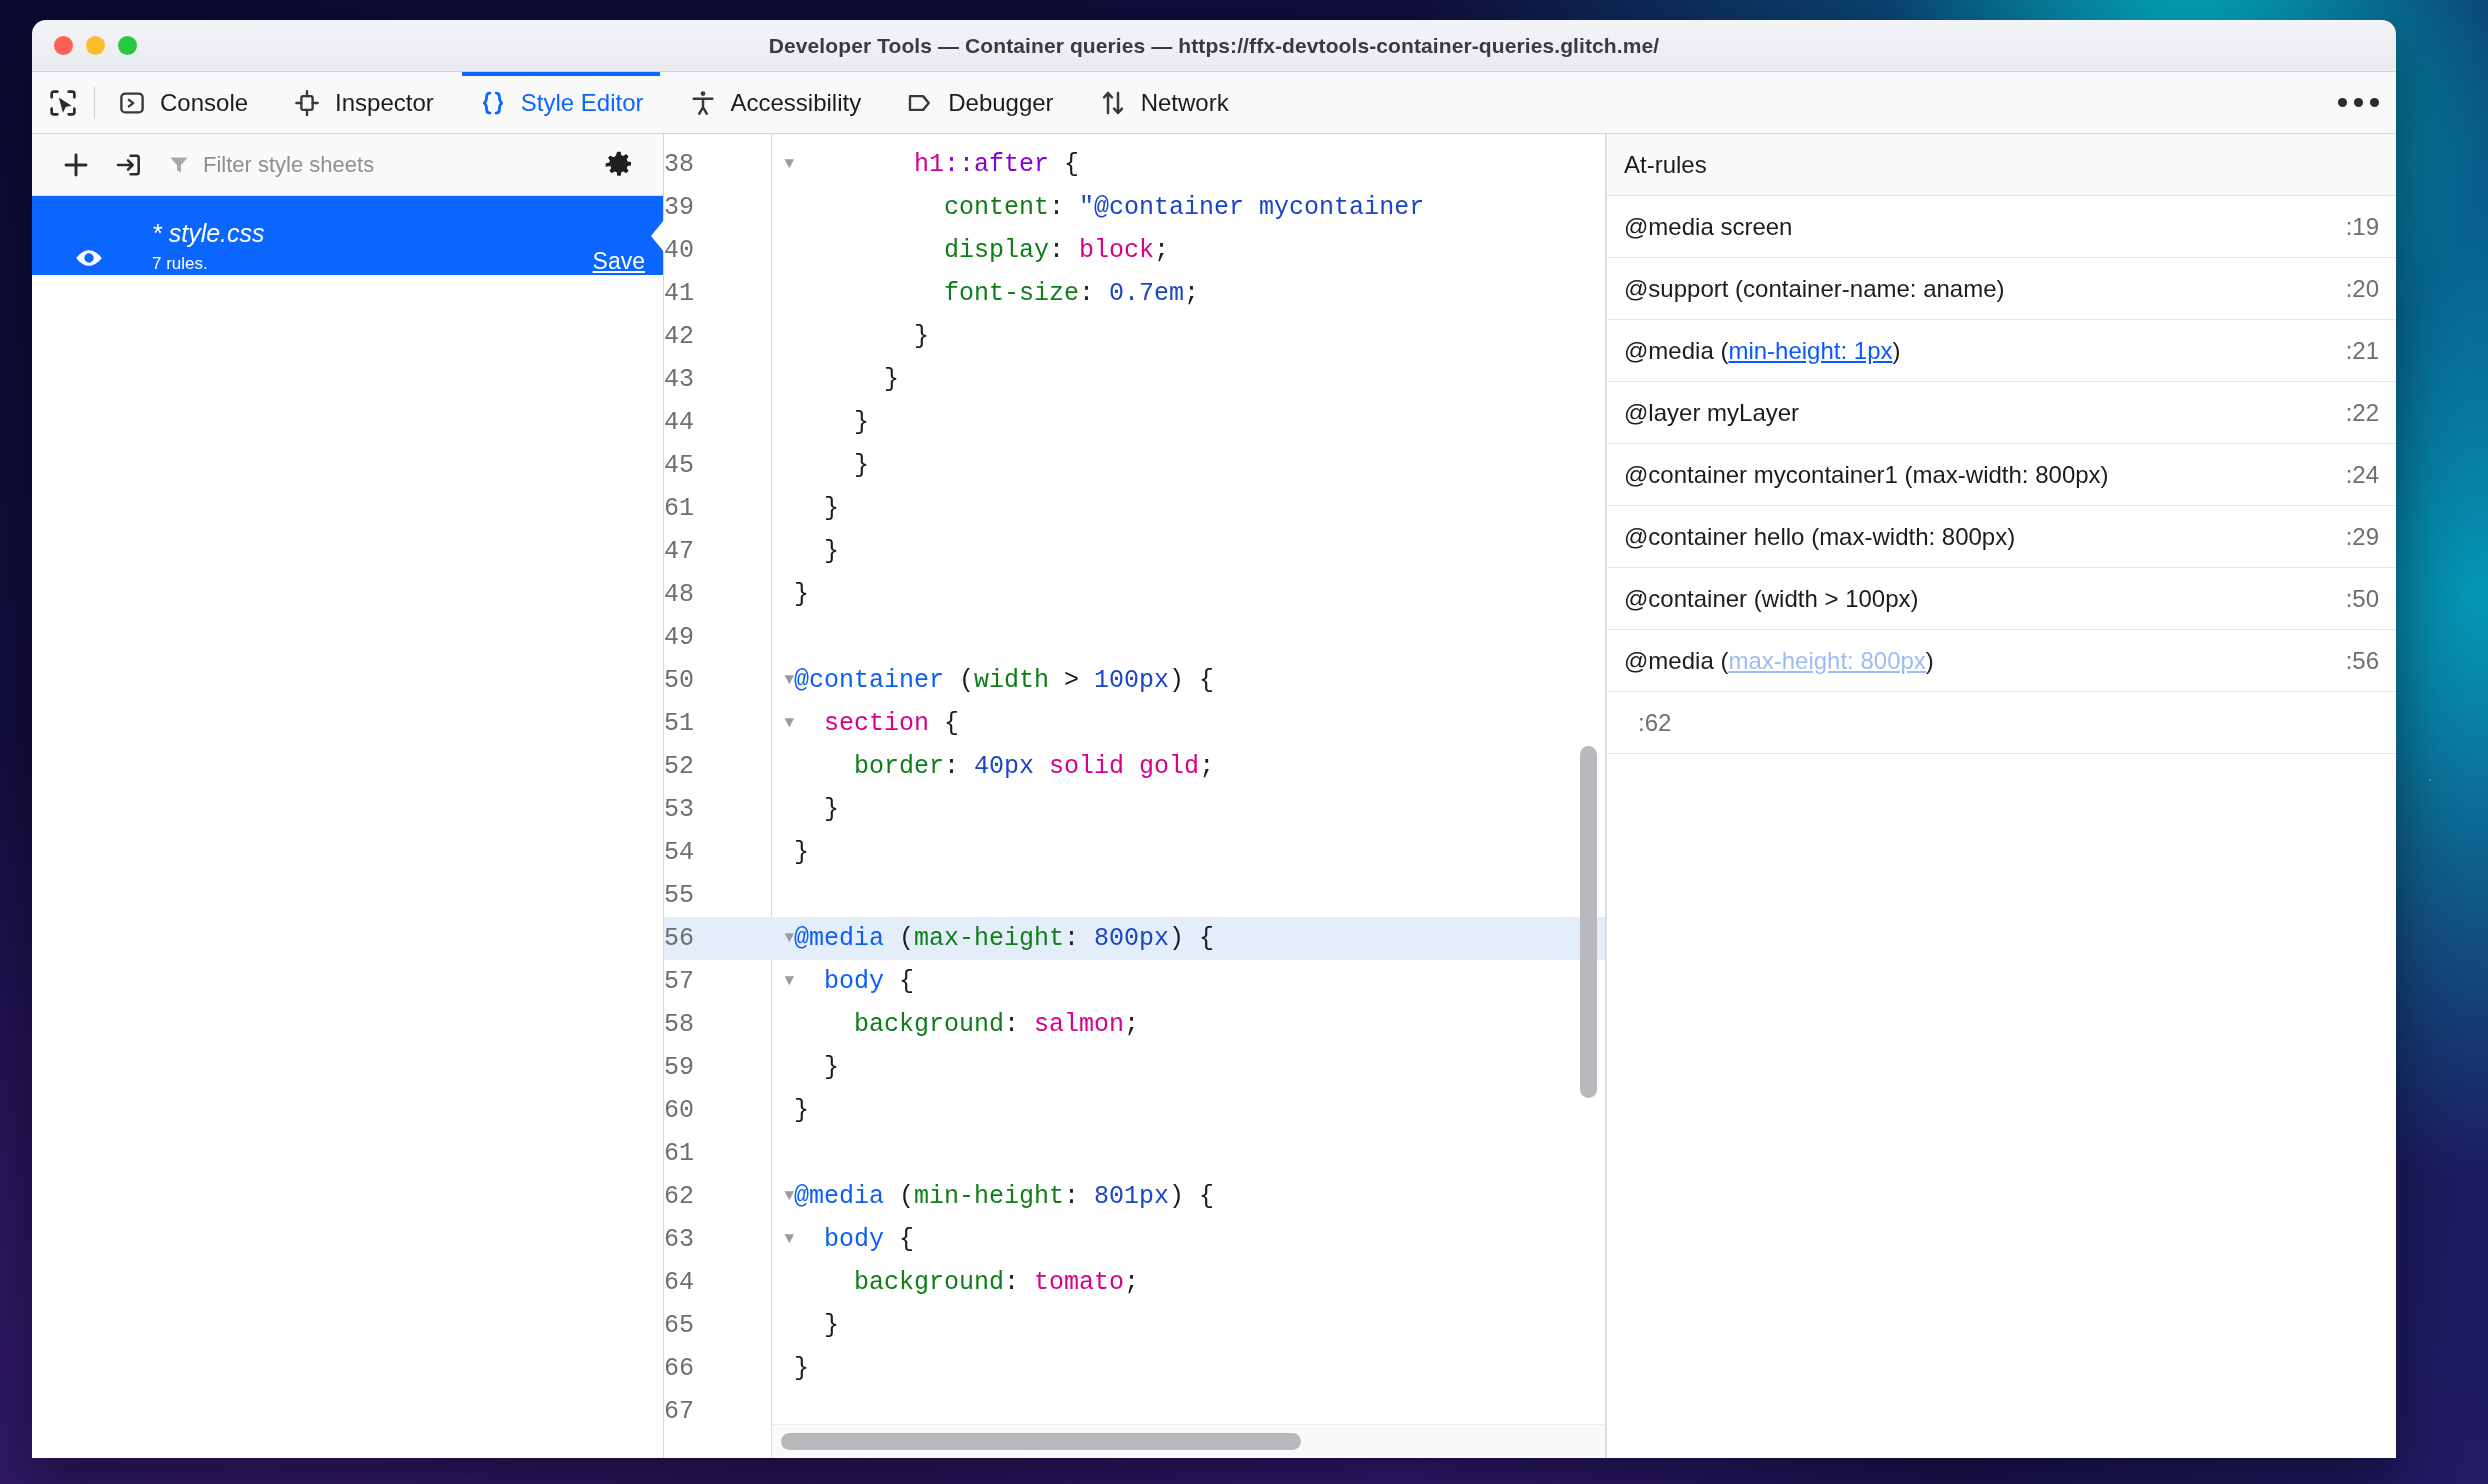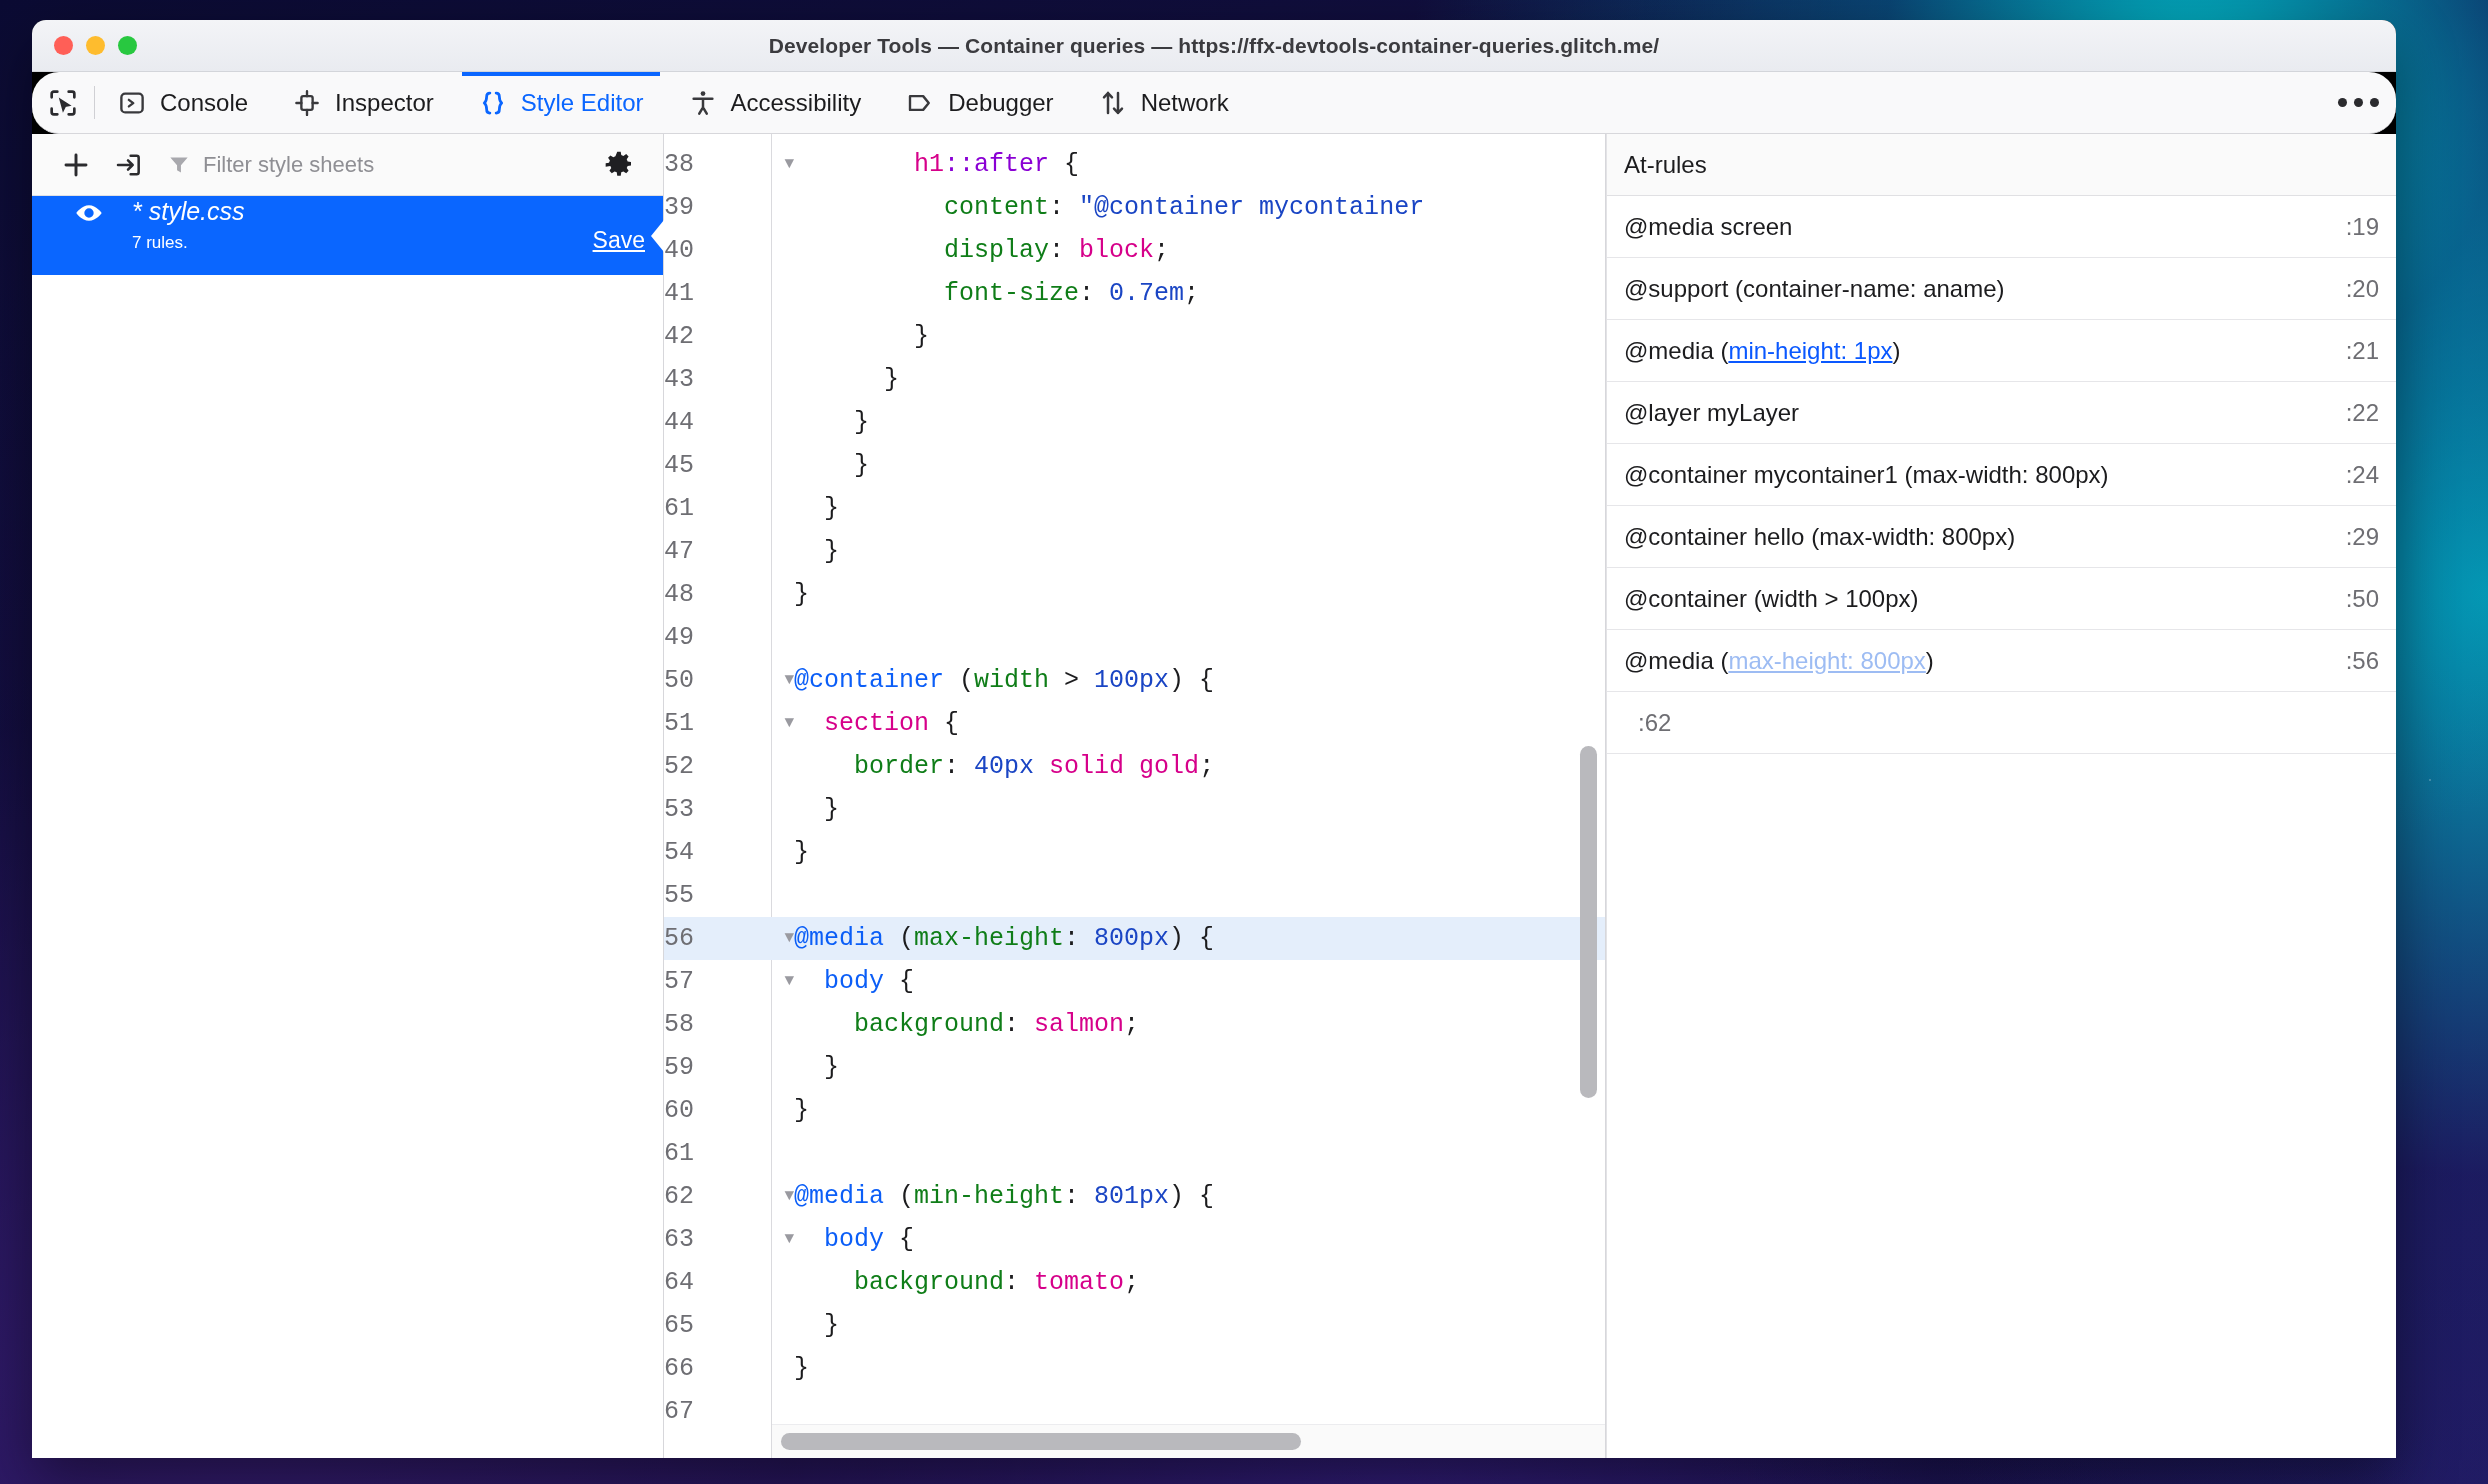--- a/index.html
+++ b/index.html
@@ -67,21 +67,20 @@
     pointer-events: none;
   }
 
   
   .toolbar {
     height: 62px; flex: 0 0 62px;
     background: #f9f9fa;
     border-bottom: 1px solid #d7d7db;
     display: flex; align-items: stretch;
     position: relative;
-    border-radius: 27px;
   }
   .picker-btn {
     width: 62px; display:flex; align-items:center; justify-content:center;
     cursor: pointer;
   }
   .tb-sep { width:1px; background:#d0d0d4; margin: 14px 0; }
   .tabs { display:flex; align-items:stretch; }
   .tab {
     display:flex; align-items:center; gap: 13px;
     padding: 0 22px;
@@ -121,22 +120,22 @@
   .sb-btn { width: 52px; height: 46px; display:flex; align-items:center; justify-content:center; cursor:pointer; }
   .filter-box {
     flex: 1 1 auto; display:flex; align-items:center; gap: 11px;
     padding-left: 12px; cursor: text;
   }
   .filter-ph { font-size: 22px; color:#8f8f94; }
   .gear-btn { width: 52px; height: 46px; display:flex; align-items:center; justify-content:center; cursor:pointer; }
 
   .sheet-row {
     background:#0a66ff; color:#fff;
-    height: 79px; display:flex; align-items:flex-start;
-    padding: 0 18px 0 40px; position: relative; cursor:pointer;
+    height: 79px; display:flex; align-items:flex-end;
+    padding: 0 18px 0 40px; position: relative; cursor:pointer;gap:20px;
   }
   .sheet-eye { margin-right: 26px; display:flex; align-items:center; }
   .sheet-texts { flex:1 1 auto; }
   .sheet-name { font-size: 25px; font-style: italic; font-weight: 500; line-height: 1.22; }
   .sheet-sub  { font-size: 17px; line-height: 1.25; }
   .sheet-rows-line { display:flex; align-items:baseline; }
   .sheet-save { margin-left:auto; font-size:23px; text-decoration: underline; cursor:pointer; }
   .sheet-arrow {
     position:absolute; right:-1px; top:50%; transform: translateY(-50%);
     width: 0; height: 0;

